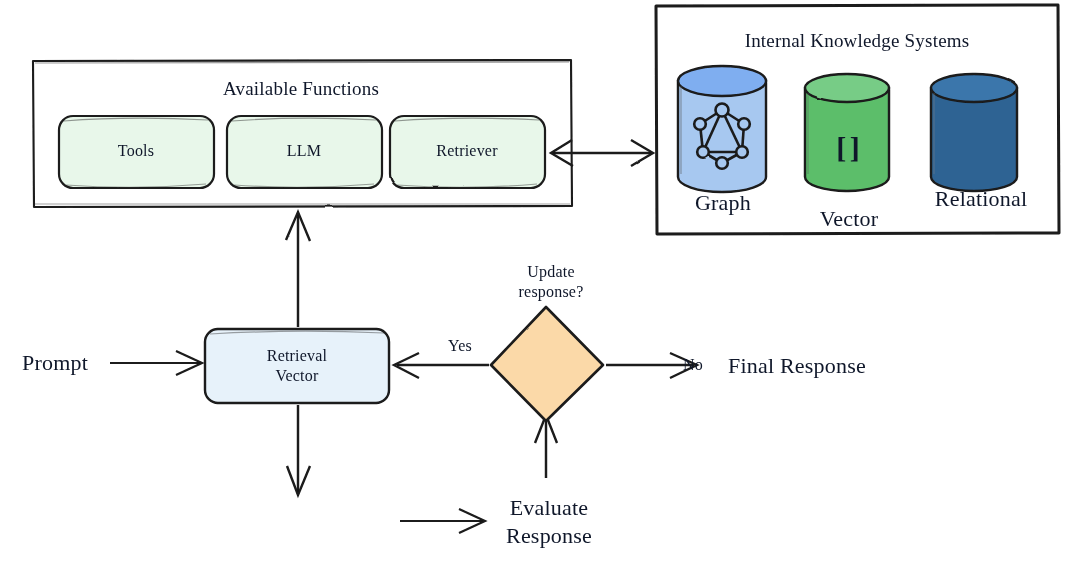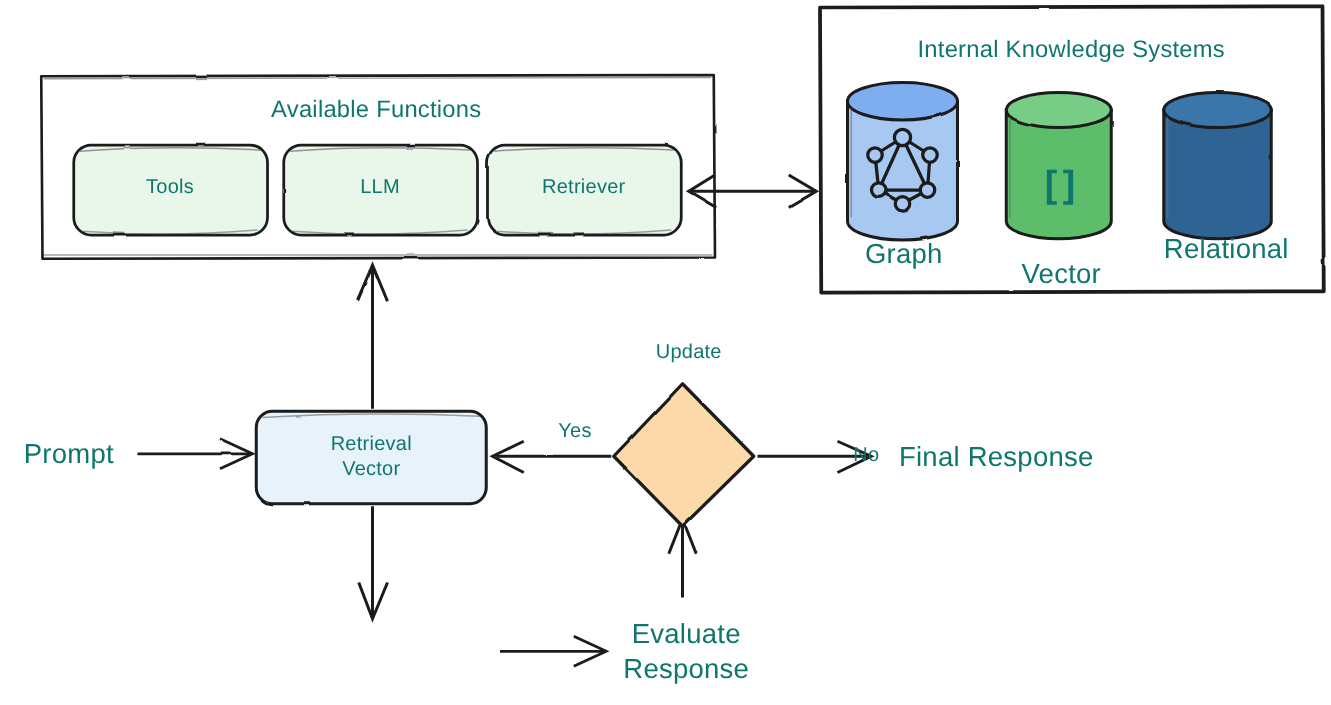--- a/index.html
+++ b/index.html
@@ -19,22 +19,22 @@
   }
   svg.layer {
     position: absolute;
     left: 0;
     top: 0;
     width: 1065px;
     height: 564px;
   }
   .label {
     position: absolute;
-    color: #0f766e;
-    font-family: Liberation Sans, sans-serif;
+    color: #0f172a;
+    font-family: Liberation Serif, serif;
     white-space: nowrap;
     line-height: 1.18;
     letter-spacing: 0.2px;
   }
   .txt-panel-title {
     font-size: 19px;
   }
   .txt-node {
     font-size: 16px;
   }
@@ -212,20 +212,21 @@
   </div>
 
 
   <div class="label txt-free centerline" style="left:549px; top:521px;">
     <div>Evaluate</div>
     <div>Response</div>
   </div>
 
   <div class="label txt-node centerline" style="left:551px; top:282px;">
     <div>Update</div>
+    <div>response?</div>
   </div>
 
   <div class="label txt-edge center" style="left:460px; top:346px;">Yes</div>
 
   <div class="label txt-edge center" style="left:648px; top:365px;margin-left:45px;">No</div>
 
   <div class="label txt-free center" style="left:797px; top:366px;">Final Response</div>
 
 </div>
 

